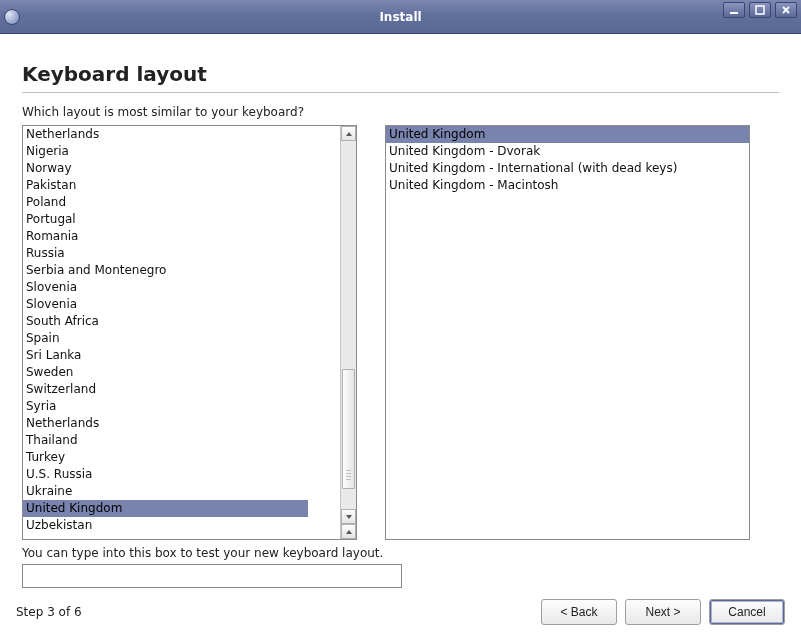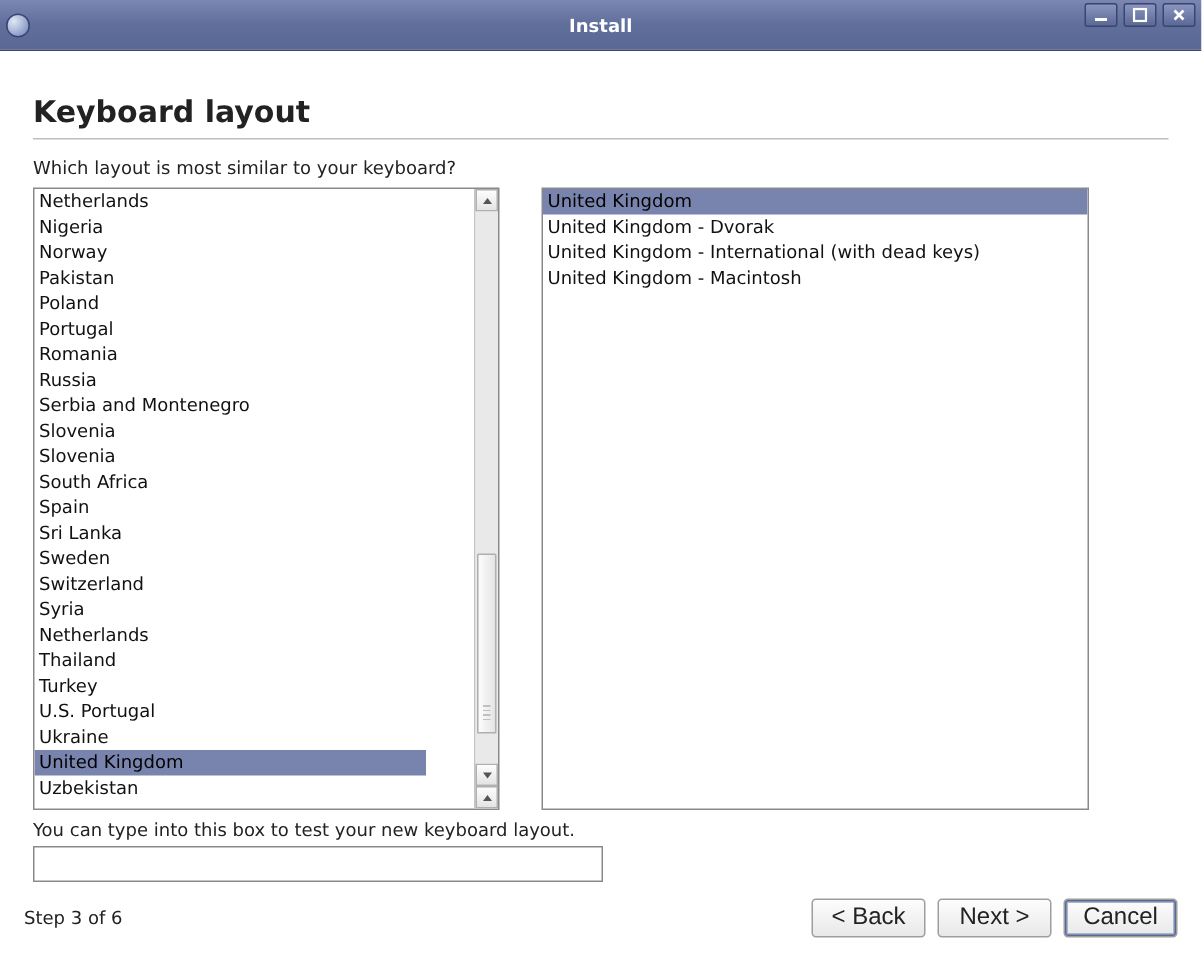--- a/index.html
+++ b/index.html
@@ -76,21 +76,21 @@
   .lists {
     display: flex;
     gap: 28px;
   }
   .listbox-wrap {
     display: flex;
     border: 1px solid #8a8a8a;
     background: #fff;
     height: 415px;
   }
-  .left-wrap { width: 311px; gap: 32px; }
+  .left-wrap { width: 335px; gap: 32px; }
   .right-wrap { width: 365px; }
   .listbox {
     flex: 1;
     overflow: hidden;
     position: relative;
   }
   .listbox .item {
     padding: 0 3px;
     height: 17px;
     line-height: 17px;
@@ -171,21 +171,21 @@
     text-align: center;
   }
   .footer .spacer { flex: 1; }
   .btn {
     min-width: 76px;
     height: 26px;
     margin-left: 8px;
     background: linear-gradient(to bottom, #fdfdfd, #e8e8e8);
     border: 1px solid #9e9e9e;
     border-radius: 3px;
-    font-size: 16px;
+    font-size: 12px;
     color: #222;
     cursor: pointer;
     padding: 0 10px;
   }
   .btn.default {
     box-shadow: 0 0 0 1px #5a6894 inset, 0 0 0 2px #aab3d0 inset;
   }
 </style>
 </head>
 <body>
@@ -233,21 +233,21 @@
           <div class="item">Slovenia</div>
           <div class="item">South Africa</div>
           <div class="item">Spain</div>
           <div class="item">Sri Lanka</div>
           <div class="item">Sweden</div>
           <div class="item">Switzerland</div>
           <div class="item">Syria</div>
           <div class="item">Netherlands</div>
           <div class="item">Thailand</div>
           <div class="item">Turkey</div>
-          <div class="item">U.S. Portugal</div>
+          <div class="item">U.S. Russia</div>
           <div class="item">Ukraine</div>
           <div class="item selected">United Kingdom</div>
           <div class="item">Uzbekistan</div>
         </div>
       <div class="scrollbar">
         <div class="sb-btn">
           <svg viewBox="0 0 8 8">
               <path d="M1 6 L4 2 L7 6 Z" fill="#555"></path>
             </svg>
         </div>

